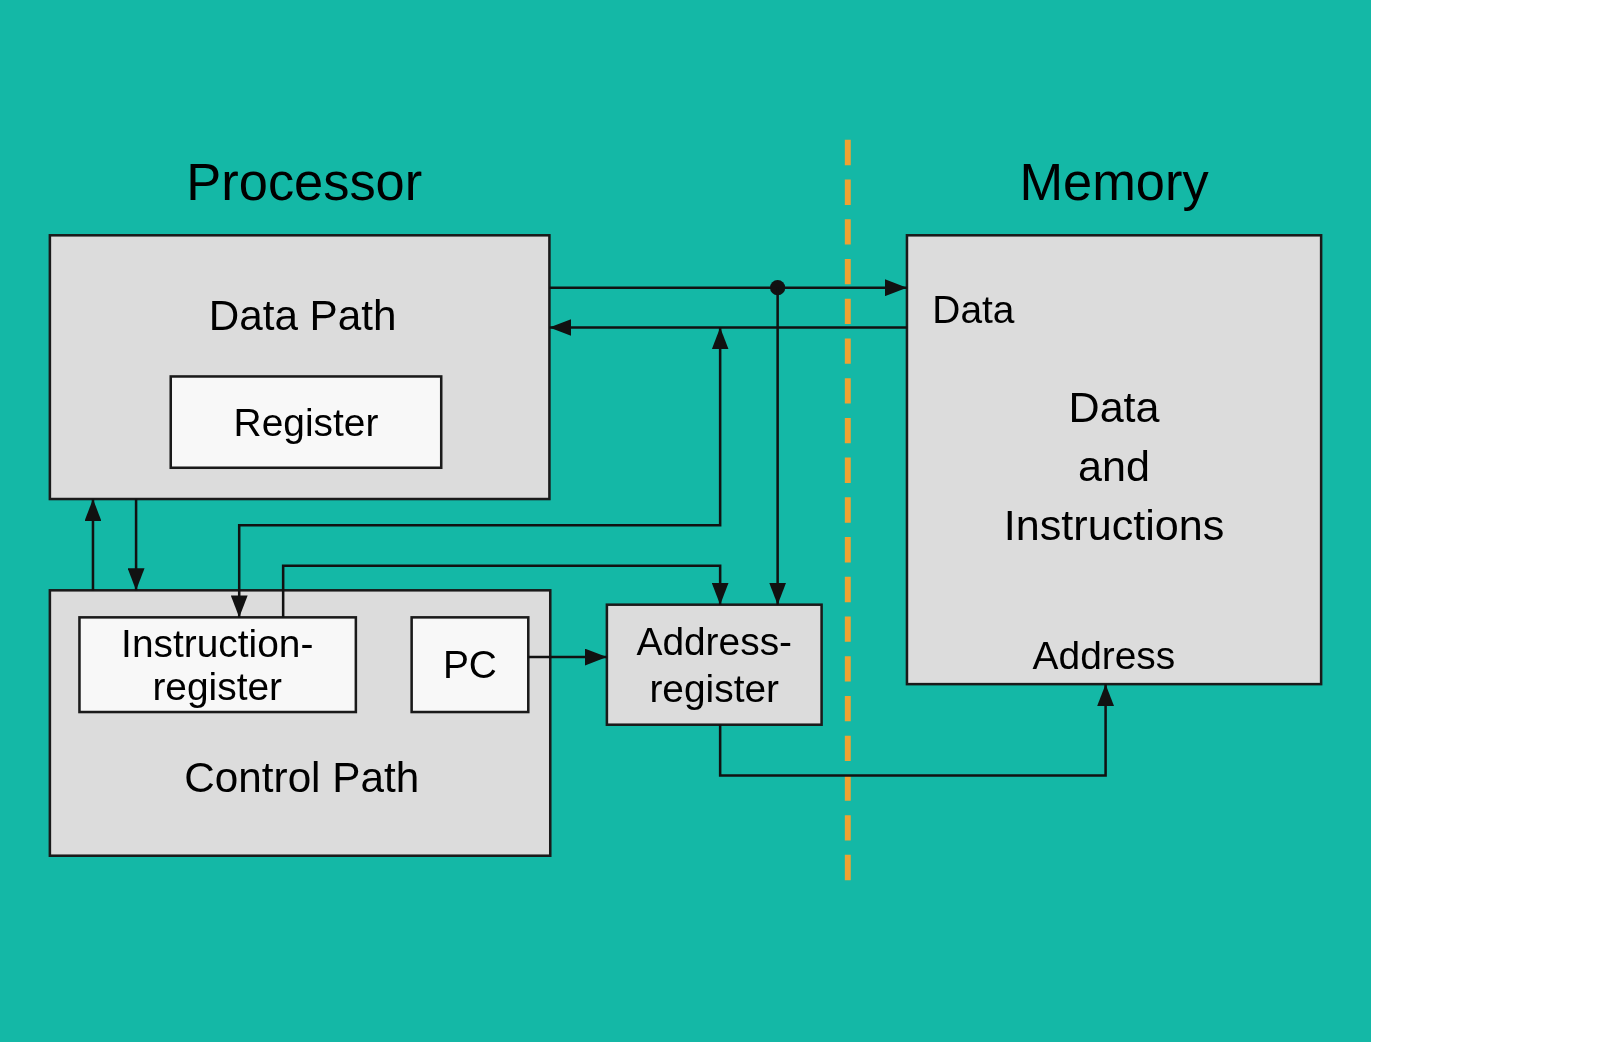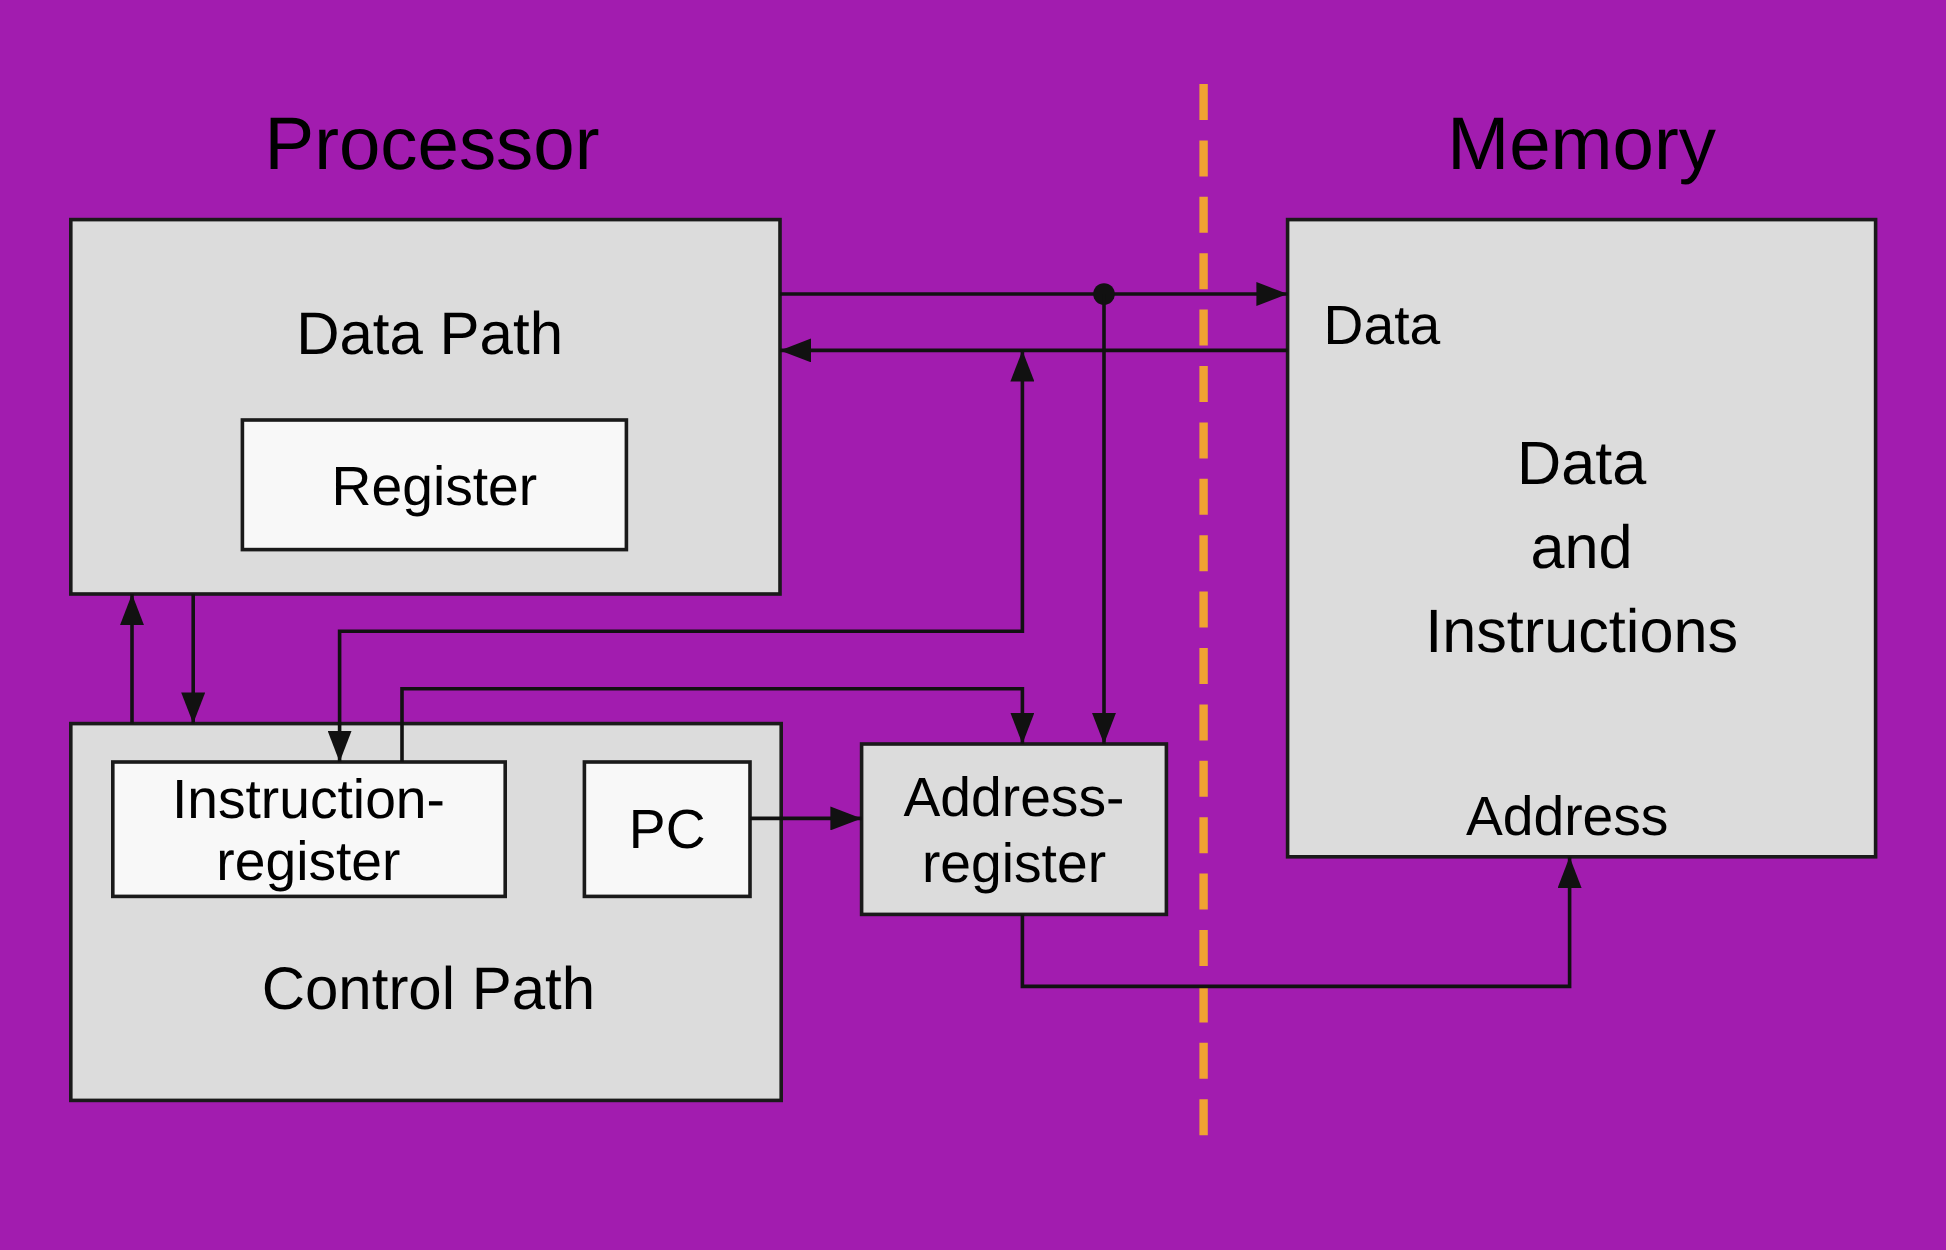--- a/index.html
+++ b/index.html
@@ -1,16 +1,16 @@
 <!DOCTYPE html>
 <html><head>
 <meta charset="utf-8">
 <style>
   html,body{margin:0;padding:0;background:#ffffff;}
-  #stage{position:relative;width:1622px;height:1042px;background:#a21caf;overflow:hidden;}
+  #stage{position:relative;width:1371px;height:1042px;background:#14b8a6;overflow:hidden;}
   svg{display:block;width:100%;height:100%;}
   text{font-family:"Liberation Sans","DejaVu Sans",sans-serif;fill:#000000;}
   .ctr{text-anchor:middle;dominant-baseline:central;}
   .lft{text-anchor:start;dominant-baseline:central;}
   .t-title{font-size:62px;}
   .t-big{font-size:50px;}
   .t-mem{font-size:51px;}
   .t-small{font-size:46px;}
   .box{fill:#dcdcdc;stroke:#1a1a1a;stroke-width:3;}
   .inner{fill:#f8f8f8;stroke:#1a1a1a;stroke-width:3;}

